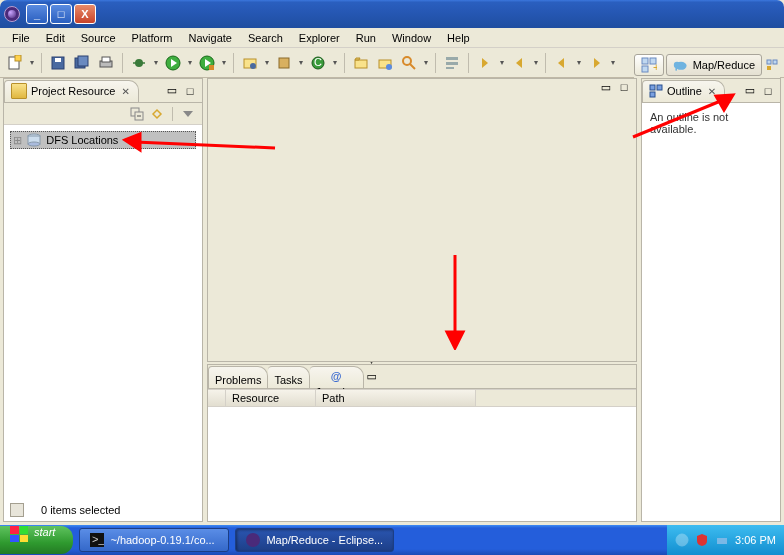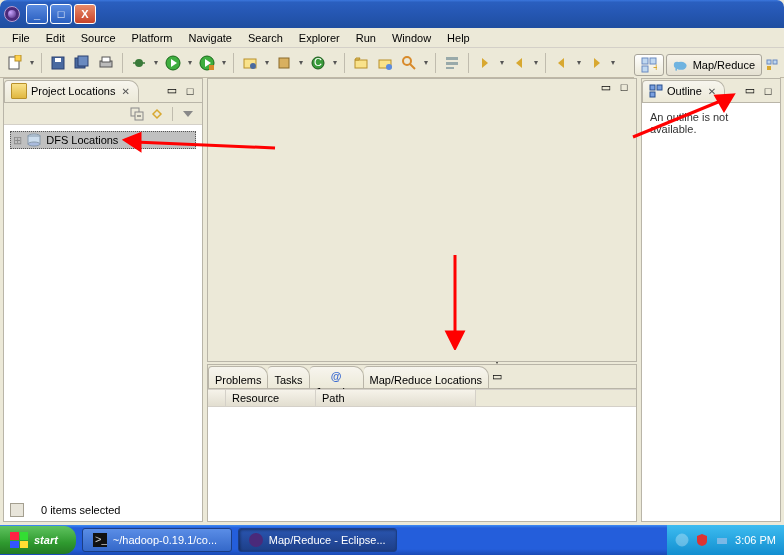--- a/index.html
+++ b/index.html
@@ -60,21 +60,21 @@
 .tbl-hdr { display:flex; background:#ece9d8; border-top:1px solid #d4d0c8; border-bottom:1px solid #d4d0c8;}
 .tbl-hdr .col { padding:2px 6px; border-right:1px solid #d4d0c8; background:linear-gradient(#f6f3ea,#e2ded0);}
 .tbl-body { flex:1; background:#fff;}
 
 .outline-body { flex:1; background:#fff; padding:8px; color:#333;}
 .status-left { position:absolute; left:6px; bottom:8px; display:flex; align-items:center; gap:8px;}
 .status-left .fastview { width:14px; height:14px; border:1px solid #a49f90; background:#e8e5da;}
 
 
 .taskbar { position:absolute; left:0; right:0; bottom:0; height:30px; background:linear-gradient(to bottom,#3f8cf3 0%, #245edb 10%, #245edb 80%, #1b4bb5 100%); display:flex; align-items:center;}
-.startbtn { height:28px; padding:0 18px 0 10px; background:linear-gradient(to bottom,#5fc35f 0%, #2f9a2f 60%, #237a23 100%); color:#fff; font-weight:bold; font-style:italic; font-size:16px; display:flex; align-items:center; border-radius:0 12px 12px 0; gap:6px;}
+.startbtn { height:28px; padding:0 18px 0 10px; background:linear-gradient(to bottom,#5fc35f 0%, #2f9a2f 60%, #237a23 100%); color:#fff; font-weight:normal; font-style:italic; font-size:16px; display:flex; border-radius:0 12px 12px 0; gap:6px;}
 .startbtn .winflag { width:18px; height:16px; display:grid; grid-template-columns:1fr 1fr; grid-template-rows:1fr 1fr; gap:1px;}
 .startbtn .winflag span:nth-child(1){background:#f24;} .startbtn .winflag span:nth-child(2){background:#3d3;} .startbtn .winflag span:nth-child(3){background:#35f;} .startbtn .winflag span:nth-child(4){background:#fd3;}
 .taskbtn { height:24px; margin-left:6px; padding:0 10px; background:linear-gradient(#5a8de6,#3468c9); border:1px solid #1b3e85; border-radius:3px; color:#fff; display:flex; align-items:center; gap:6px; min-width:150px; max-width:170px; overflow:hidden;}
 .taskbtn.active { background:linear-gradient(#2a55b0,#1d3f88); box-shadow:inset 1px 1px 3px rgba(0,0,0,.4);}
 .tray { margin-left:auto; height:30px; background:linear-gradient(#3dbcf0,#128ed0); display:flex; align-items:center; gap:6px; padding:0 8px; color:#fff;}
 .tray .ticon{width:14px;height:14px;}
 
 
 .arrow { position:absolute; pointer-events:none;}
 .arrow svg line, .arrow svg polygon { stroke:#ff0000; fill:#ff0000; stroke-width:3;}
@@ -262,21 +262,21 @@
       </svg>
     </div>
 </div>
 
 <div class="workarea">
 
   <div class="leftcol">
     <div class="viewtab-row">
       <div class="viewtab">
         <span class="ic folder-ic"></span>
-        <span>Project Locations</span>
+        <span>Project Resource</span>
         <span class="close-x">✕</span>
       </div>
       <div class="tools">
         <div class="tool-sm">▭</div>
         <div class="tool-sm">□</div>
       </div>
     </div>
     <div class="mini-toolbar">
       <div class="tool-sm">
           <svg width="14" height="14" viewBox="0 0 14 14">
@@ -329,27 +329,20 @@
         </div>
         <div class="viewtab">
           <svg width="14" height="14" viewBox="0 0 14 14">
               <polyline points="2,7 5,10 12,3" fill="none" stroke="#3a9a3a" stroke-width="2"></polyline>
             </svg>
           <span>Tasks</span>
         </div>
         <div class="viewtab">
           <span style="color:#3a6ad0;font-weight:bold">@</span>
           <span>Javadoc</span>
-        </div>
-        <div class="viewtab">
-          <svg width="14" height="12" viewBox="0 0 20 16">
-              <ellipse cx="10" cy="9" rx="7" ry="5" fill="#e0b740"></ellipse>
-              <circle cx="5" cy="8" r="4" fill="#e0b740"></circle>
-            </svg>
-          <span>Map/Reduce Locations</span>
         </div>
         <div class="tools">
           <div class="tool-sm">▿</div>
           <div class="tool-sm">▭</div>
           <div class="tool-sm">□</div>
         </div>
       </div>
       <div class="bot-content">
         <div class="tbl-hdr">
           <div class="col" style="flex:0 0 18px"></div>

